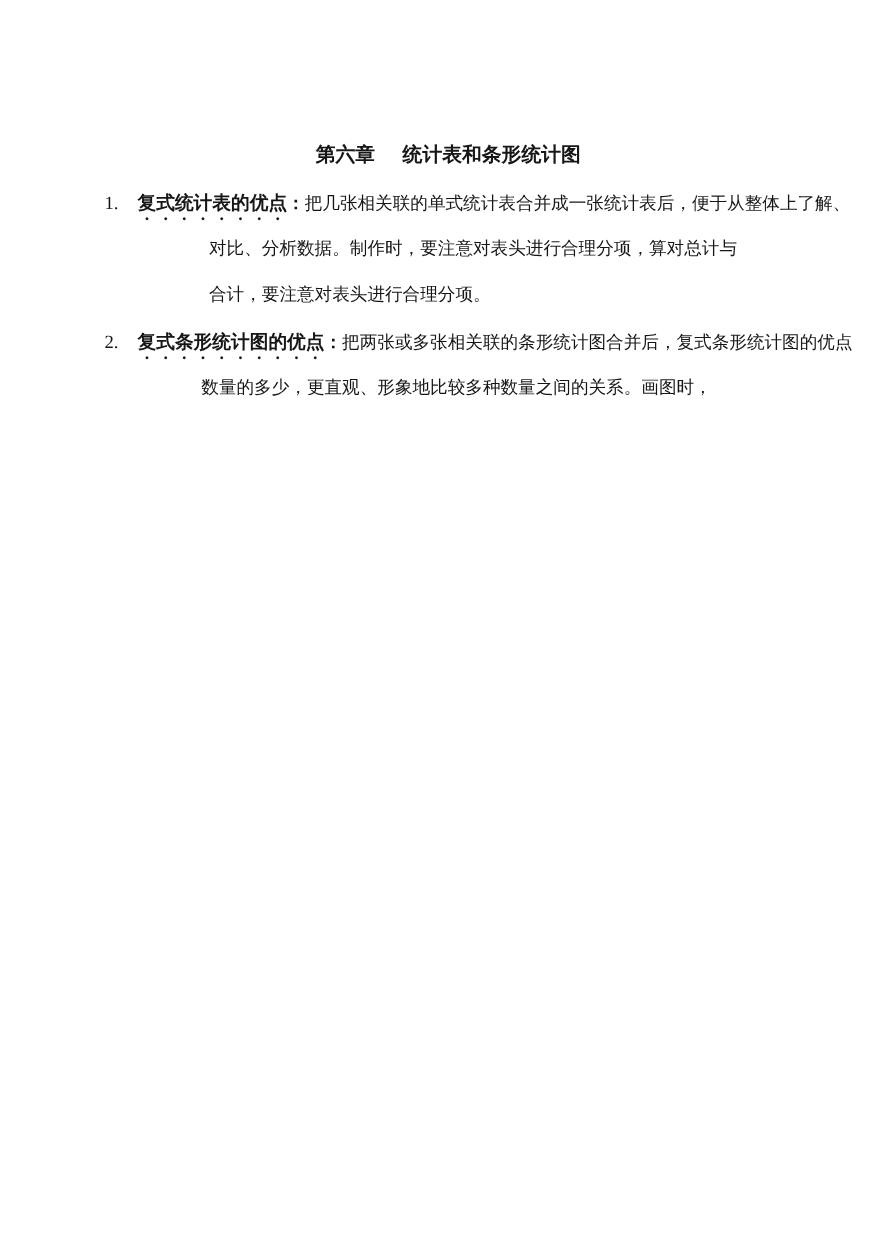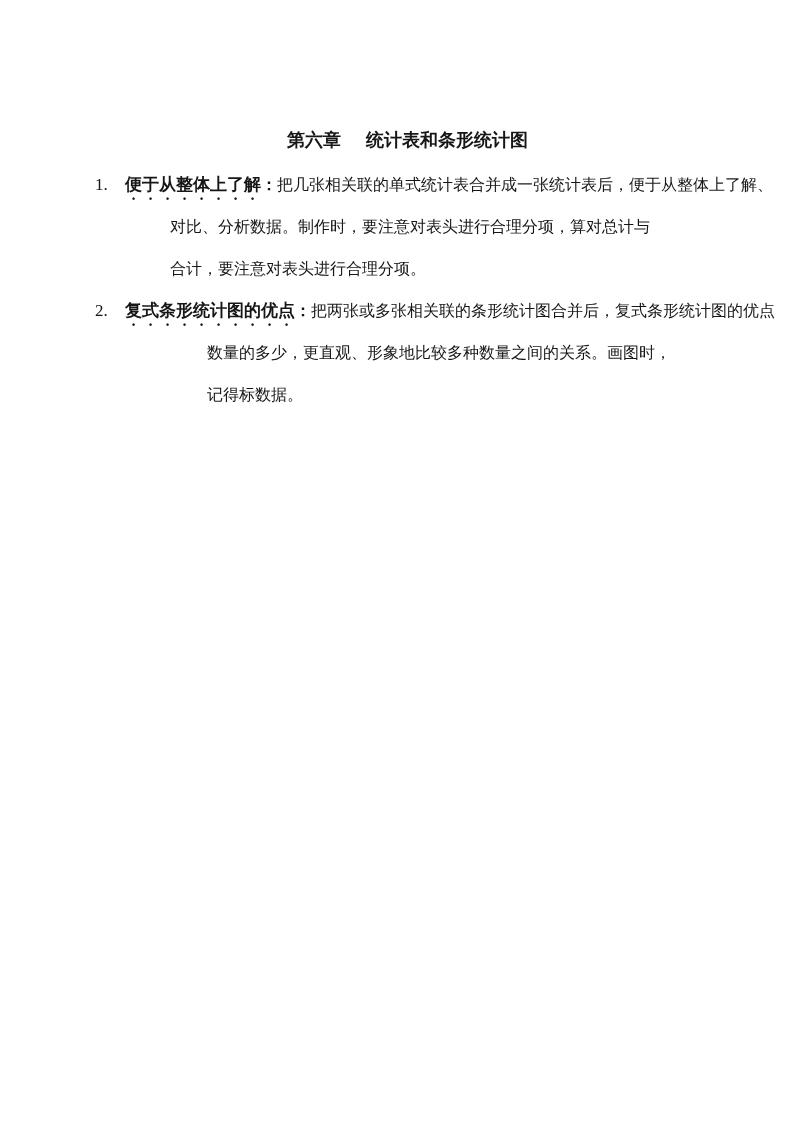--- a/index.html
+++ b/index.html
@@ -52,38 +52,37 @@
     font-weight: 700;
     font-size: 17px;
     -webkit-text-emphasis: filled dot #161616;
     -webkit-text-emphasis-position: under right;
     text-emphasis: filled dot #161616;
     text-emphasis-position: under right;
   }
   .colon {
     font-weight: 700;
   }
-  .item-1 .cont { margin-left: 75px; }
-  .item-2 .cont { margin-left: 112px; }
+  .item-1 .cont { margin-left: 95px; }
+  .item-2 .cont { margin-left: 88px; }
 </style>
 </head>
 <body>
 
 <div class="page">
 
   <h1 class="doc-title"><span>第六章</span><span class="title-gap"></span><span>统计表和条形统计图</span></h1>
 
   <div class="content">
 
     <div class="item item-1">
-      <div class="line"><span class="num">1.</span><span class="term">便于从整体上了解</span><span class="colon">：</span><span>把几张相关联的单式统计表合并成一张统计表后，便于从整体上了解、</span></div>
+      <div class="line"><span class="num">1.</span><span class="term">复式统计表的优点</span><span class="colon">：</span><span>把几张相关联的单式统计表合并成一张统计表后，便于从整体上了解、</span></div>
       <div class="line cont">对比、分析数据。制作时，要注意对表头进行合理分项，算对总计与</div>
       <div class="line cont">合计，要注意对表头进行合理分项。</div>
     </div>
 
     <div class="item item-2">
       <div class="line"><span class="num">2.</span><span class="term">复式条形统计图的优点</span><span class="colon">：</span><span>把两张或多张相关联的条形统计图合并后，复式条形统计图的优点</span></div>
       <div class="line cont">数量的多少，更直观、形象地比较多种数量之间的关系。画图时，</div>
-      <div class="line cont">记得标数据。</div>
     </div>
 
   </div>
 </div>
 
 </body></html>

